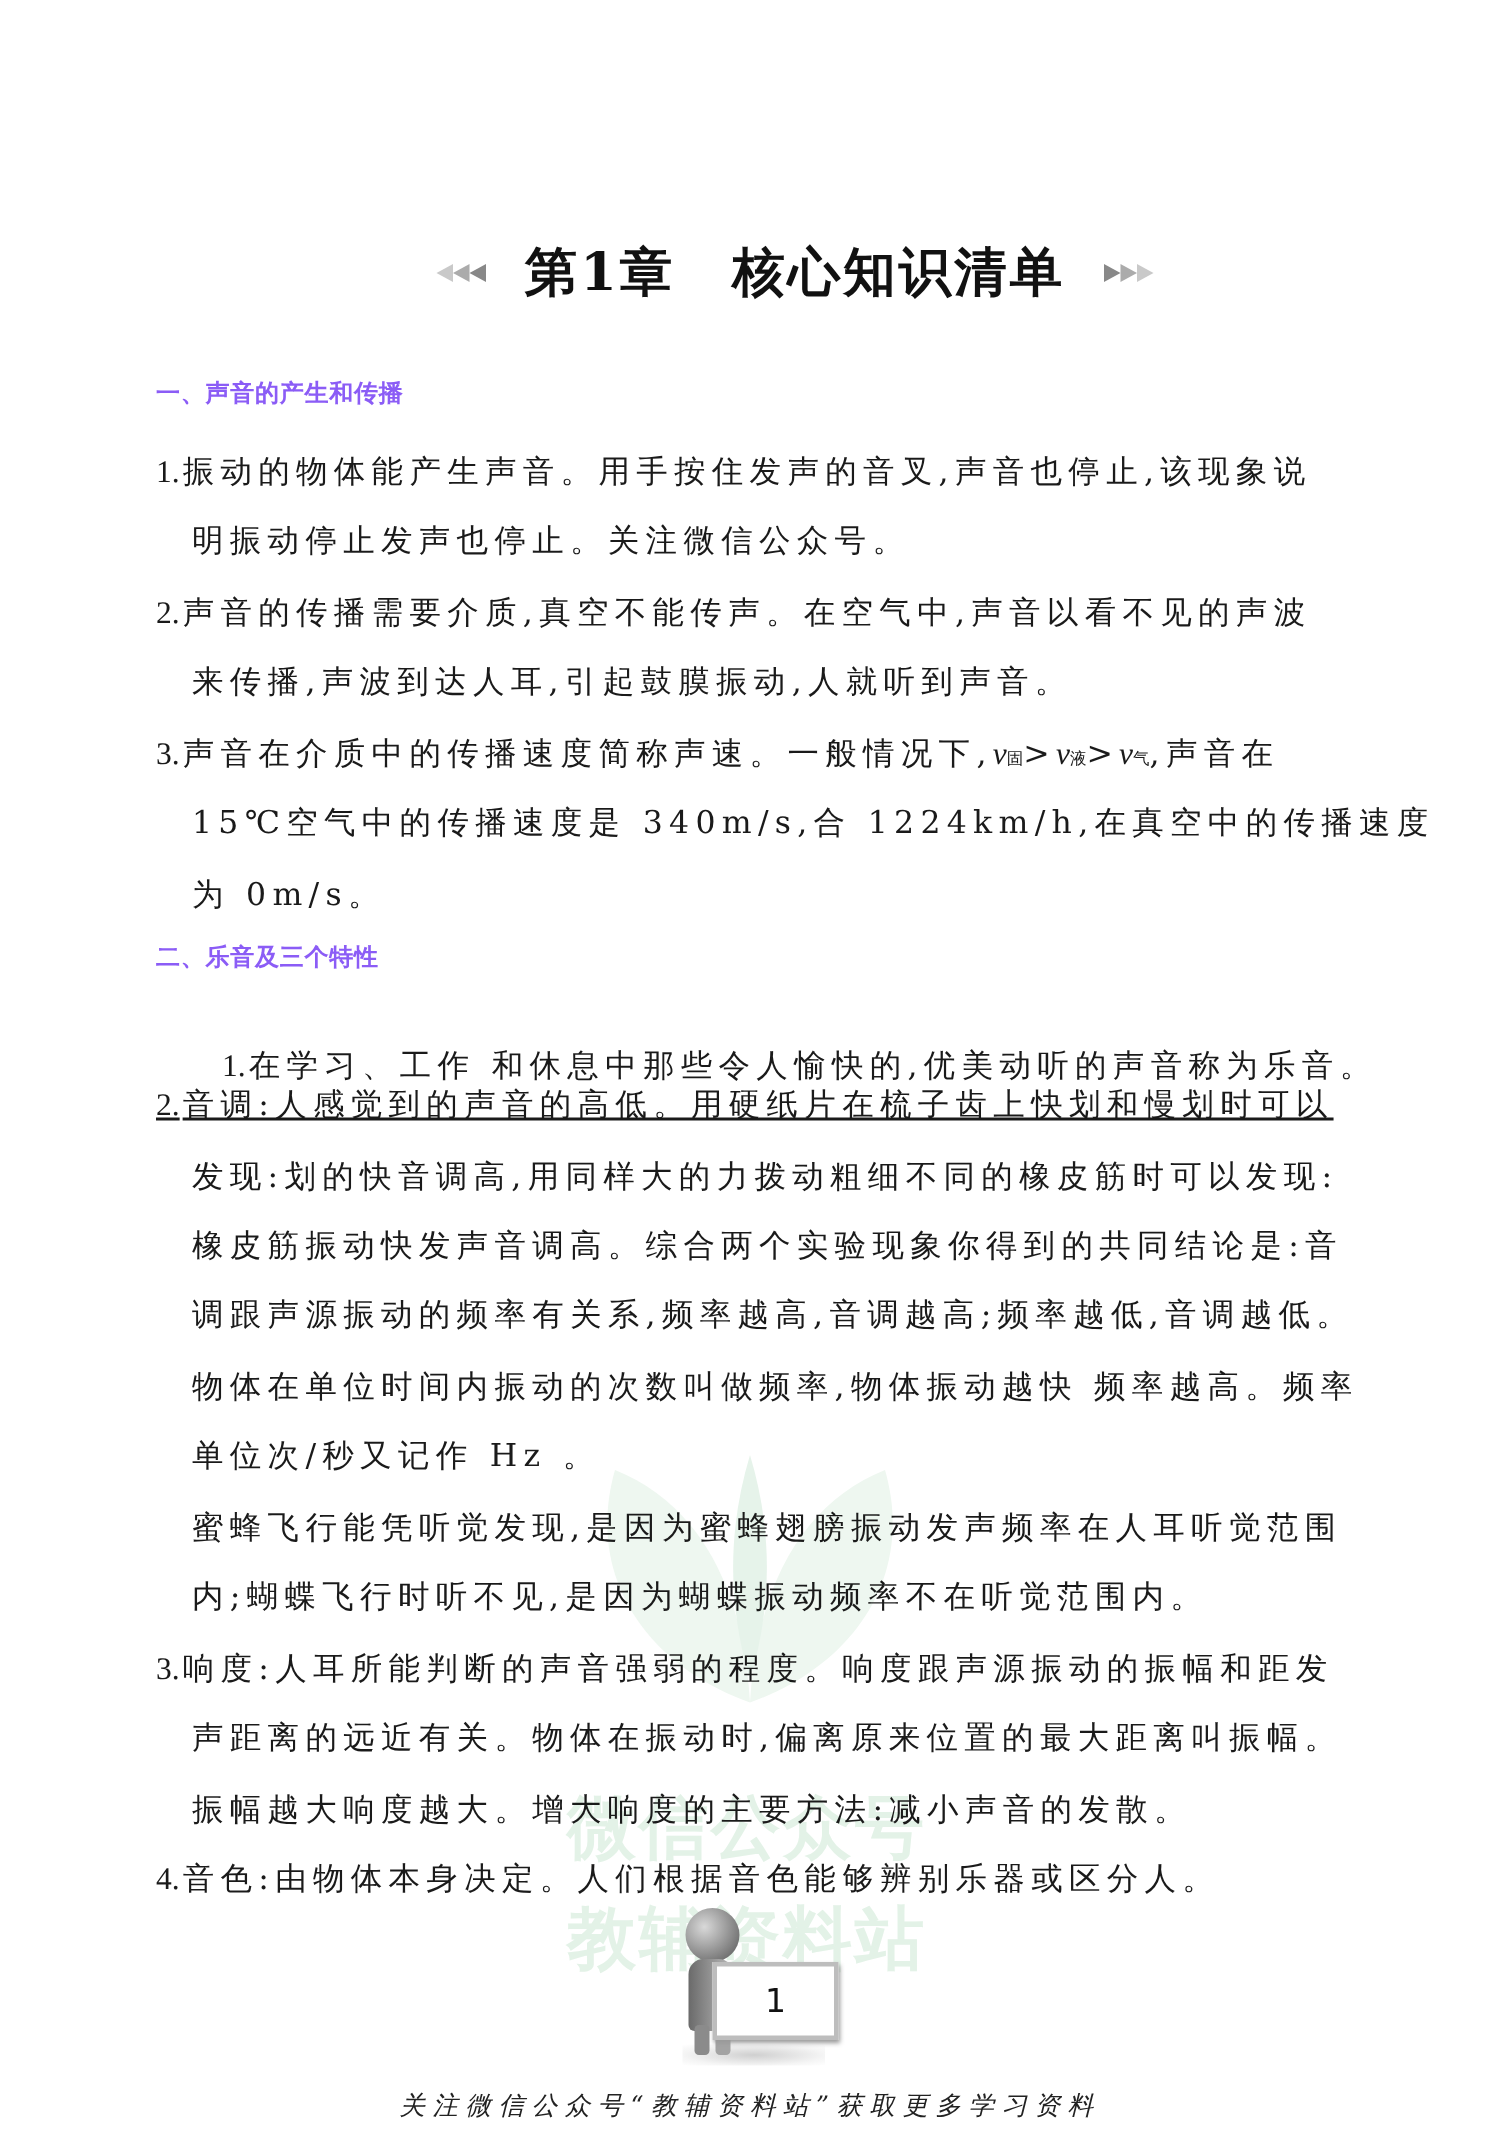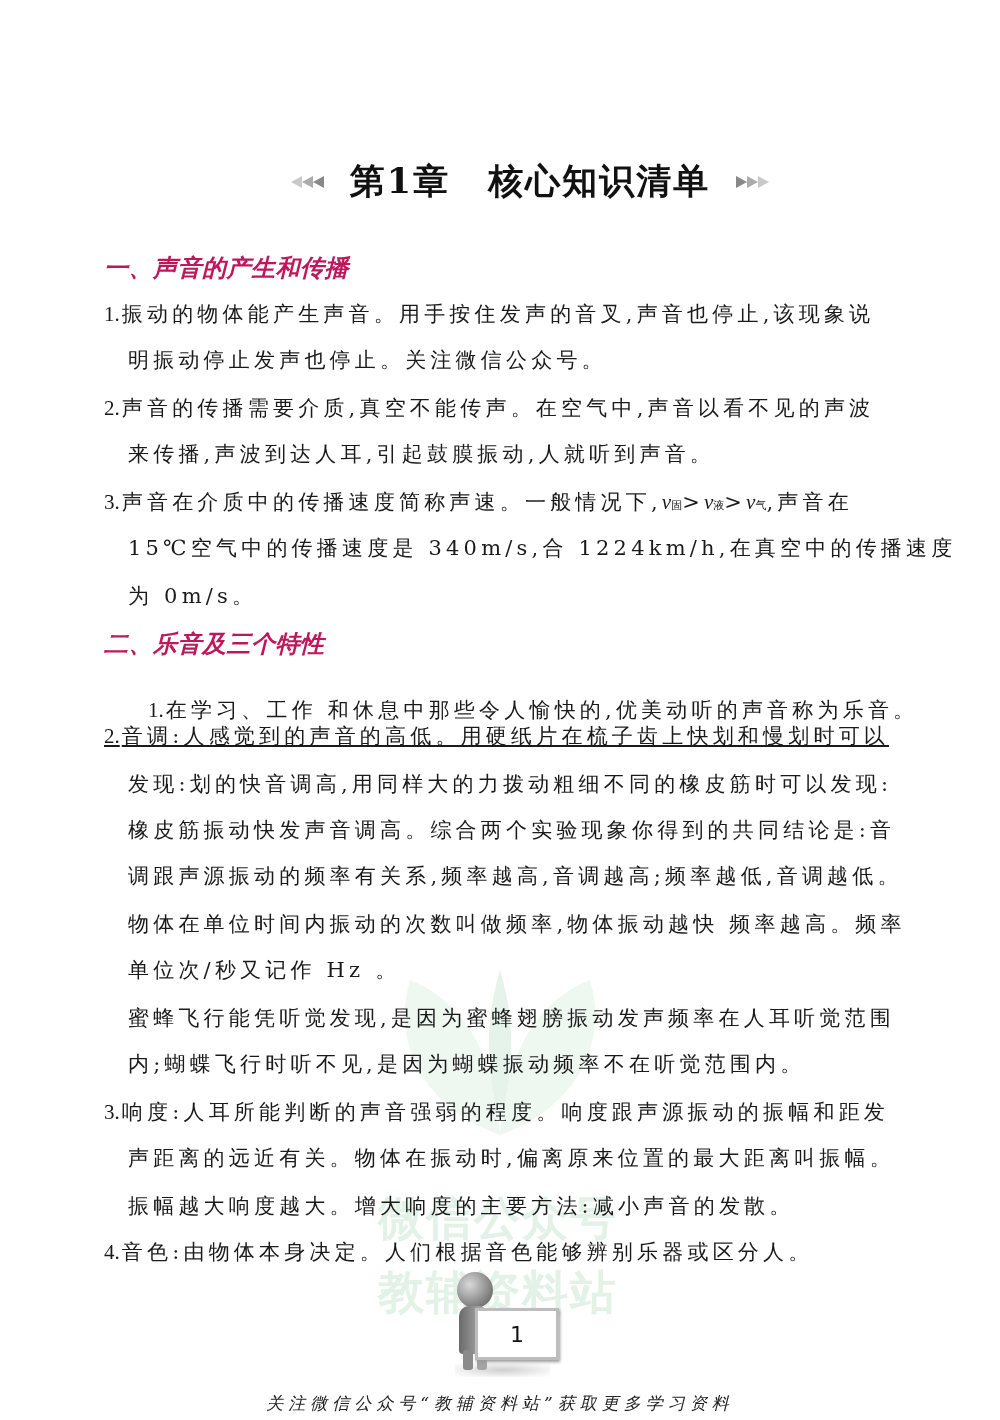--- a/index.html
+++ b/index.html
@@ -31,21 +31,21 @@
   .tri.c1 { opacity: 0.45; } .tri.c2 { opacity: 0.7; } .tri.c3 { opacity: 1; }
   .chapter-title {
     font-family: "DejaVu Serif", "Liberation Serif", serif; font-weight: bold;
     font-size: 35px; letter-spacing: 2px; color: #111;
   }
   .chapter-title .gap { display: inline-block; width: 38px; }
 
   .section-heading {
     position: absolute; left: 104px;
     font-family: "DejaVu Sans", "Liberation Sans", sans-serif; font-weight: bold;
-    font-size: 24px; color: #be185d; letter-spacing: 0.5px; font-style: italic;
+    font-size: 16px; color: #8b5cf6; letter-spacing: 0.5px;
   }
   .line {
     position: absolute; left: 104px; white-space: nowrap;
     font-size: 21px; letter-spacing: 4.2px; color: #1a1a1a;
   }
   .line.indent { left: 128px; }
   .num { font-family: "Liberation Serif", "DejaVu Serif", serif; letter-spacing: 0; margin-right: 2px; }
   .sub { font-size: 11px; letter-spacing: 0; }
   .v { font-style: italic; font-family: "Liberation Serif", serif; letter-spacing: 0; }
 

